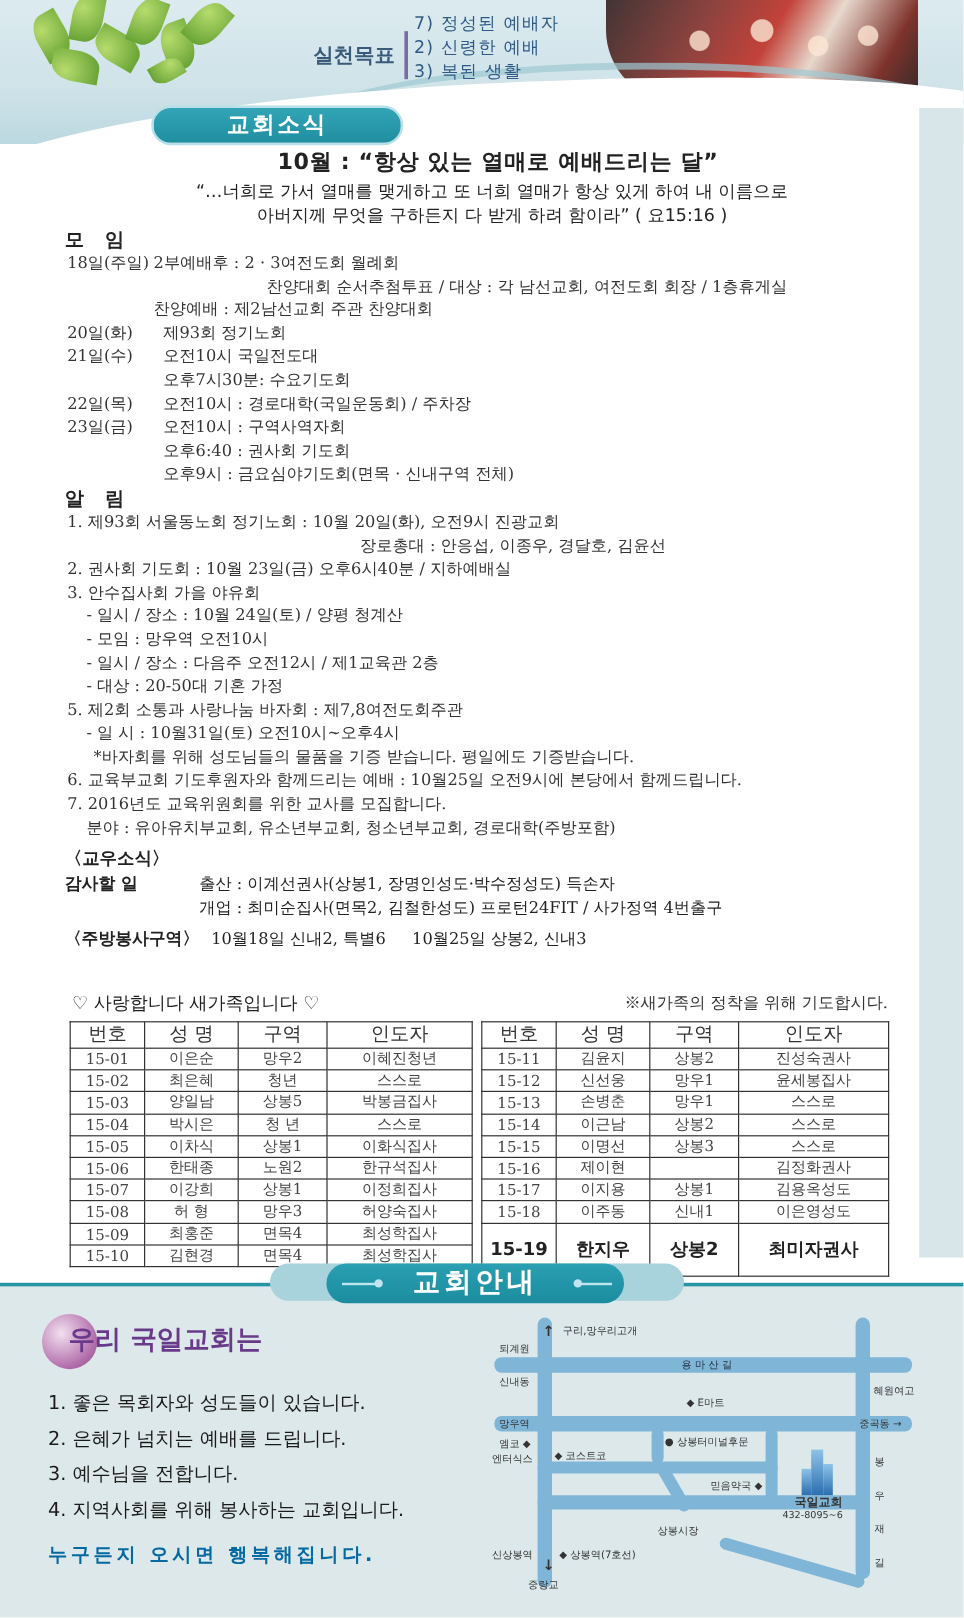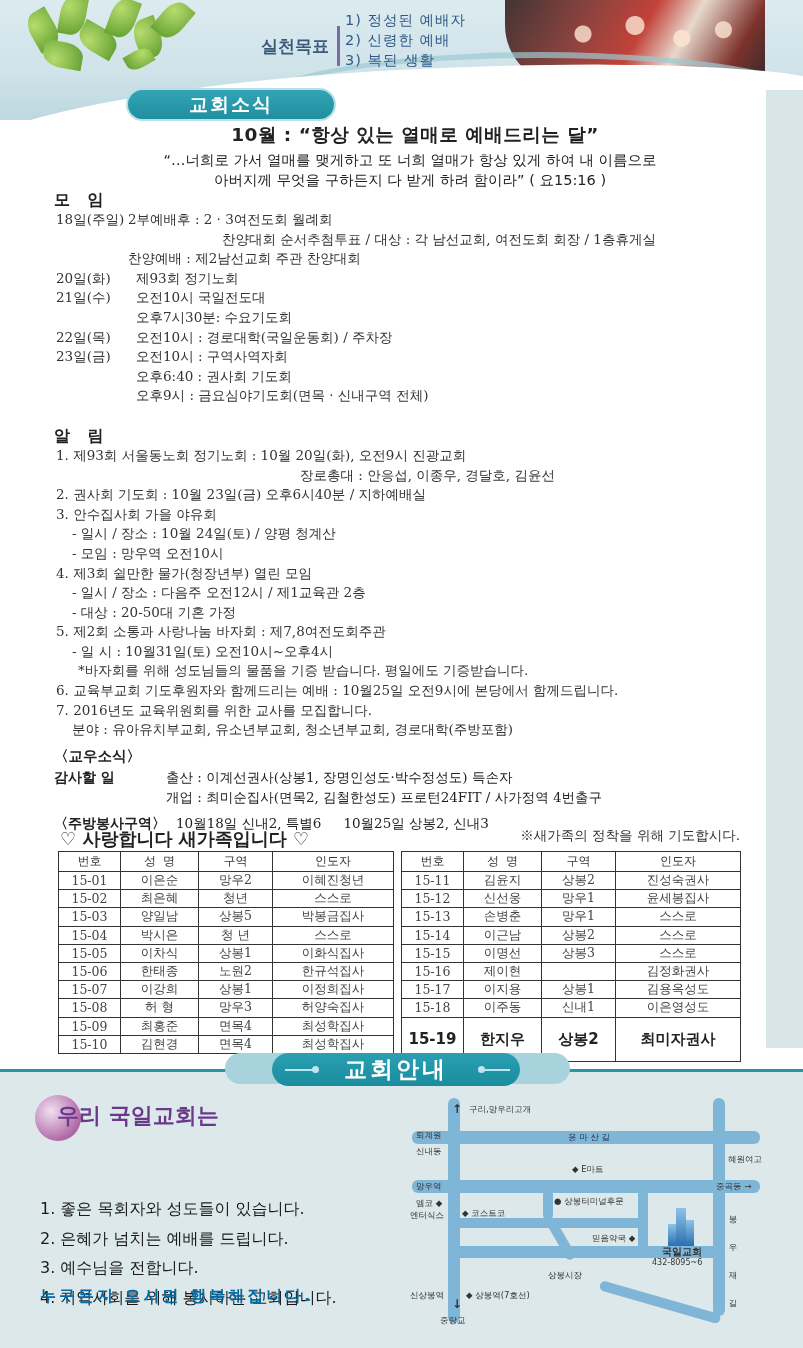--- a/index.html
+++ b/index.html
@@ -51,43 +51,43 @@
   .sub { padding-left: 16px; }
   .sub2 { padding-left: 22px; }
   .kwsec { font-family: "DejaVu Sans", sans-serif; font-weight: bold; font-size: 14.5px; line-height: 21px; margin-top: 6px; }
   .thanks-row { display: flex; font-size: 13.5px; line-height: 20px; }
   .thanks-label { width: 78px; font-family: "DejaVu Sans", sans-serif; font-weight: bold; font-size: 14px; }
   .kitchen { margin-top: 6px; display: flex; font-size: 13.5px; line-height: 20px; }
   .kitchen .lbl { font-family: "DejaVu Sans", sans-serif; font-weight: bold; font-size: 14px; margin-right: 10px; }
   .kitchen .v { margin-right: 22px; }
 
   .family-head { position: absolute; left: 60px; top: 827px; width: 680px; display: flex; justify-content: space-between; font-size: 13.5px; }
-  .family-head .ttl { font-family: "DejaVu Sans", sans-serif; font-weight: bold; font-size: 18px; }
+  .family-head .ttl { font-family: "DejaVu Sans", sans-serif; font-weight: normal; font-size: 15px; }
   .family-head .note { color: #333; }
 
   .tbl { position: absolute; top: 851px; border-collapse: collapse; font-family: "DejaVu Serif", serif; font-size: 12.5px; color: #444; }
   .tbl td, .tbl th { border: 1px solid #333; text-align: center; height: 18.2px; padding: 0; font-weight: normal; }
-  .tbl th { font-size: 12px; color: #333; height: 20px; font-family: Liberation Mono, monospace; }
+  .tbl th { font-size: 16px; color: #333; height: 20px; }
   .tbl .big td { font-weight: bold; font-size: 15px; font-family: "DejaVu Sans", sans-serif; height: 44px; color: #222; }
   .tbl-left { left: 58px; width: 336px; }
   .tbl-right { left: 401px; width: 340px; }
 
   
   .bottom { position: absolute; left: 0; top: 1072px; width: 803px; height: 276px; background: #dde8ea; }
   .divider-line { position: absolute; left: 0; top: 1069px; width: 803px; height: 3px; background: #2795a6; }
   .banner-outer { position: absolute; left: 225px; top: 1053px; width: 345px; height: 31px; background: #a8d2dc; border-radius: 16px; }
   .banner-inner { position: absolute; left: 272px; top: 1053px; width: 248px; height: 33px; background: linear-gradient(180deg,#2aa0b2,#1a8c9e);
     border-radius: 17px; color: #fff; font-family: "DejaVu Sans", sans-serif; font-size: 23px; font-weight: bold; text-align: center; line-height: 32px; letter-spacing: 3px; }
   .banner-dot { position: absolute; width: 7px; height: 7px; background: #bfe6ee; border-radius: 50%; top: 1066px; }
   .banner-stub { position: absolute; height: 2px; background: #bfe6ee; top: 1069px; }
 
   .about-circle { position: absolute; left: 35px; top: 1095px; width: 46px; height: 46px; border-radius: 50%;
     background: radial-gradient(circle at 35% 35%, #f2dff0, #b06aa8 70%, #8a4a88); }
   .about-title { position: absolute; left: 57px; top: 1101px; font-family: "DejaVu Sans", sans-serif; font-size: 22px; color: #6a3a8a; font-weight: bold; }
-  .about-list { position: absolute; left: 40px; top: 1154px; font-family: "DejaVu Sans", sans-serif; font-size: 16px; line-height: 29.5px; color: #1a1a1a; margin-top: 40px; }
+  .about-list { position: absolute; left: 40px; top: 1154px; font-family: "DejaVu Sans", sans-serif; font-size: 16px; line-height: 29.5px; color: #1a1a1a; }
   .about-slogan { position: absolute; left: 40px; top: 1286px; font-family: "DejaVu Sans", sans-serif; font-size: 16px; font-weight: bold; letter-spacing: 3px; color: #0369a1; }
 
   .map { position: absolute; left: 400px; top: 1090px; width: 400px; height: 250px; font-family: "DejaVu Sans", sans-serif; font-size: 8.5px; color: #333; }
   .road { position: absolute; background: #7fb5d6; border-radius: 6px; }
   .m-label { position: absolute; white-space: nowrap; }
   .church-icon { position: absolute; left: 266px; top: 116px; width: 30px; height: 40px; }
   .church-icon span { position: absolute; bottom: 0; background: linear-gradient(180deg,#8ec3e8,#2b6fb0); }
 </style>
 </head>
 <body>
@@ -102,21 +102,21 @@
     <div class="leaf" style="left:150px;top:10px;transform:rotate(40deg)"></div>
     <div class="leaf" style="left:40px;top:45px;transform:rotate(-80deg)"></div>
     <div class="leaf" style="left:120px;top:55px;transform:rotate(60deg);width:18px;height:28px"></div>
   </div>
   <div class="photo"></div>
   <div class="header-wave2"></div>
   <div class="header-wave"></div>
   <div class="goal-label">실천목표</div>
   <div class="goal-sep"></div>
   <div class="goal-list">
-    <div>1) 정성된 예배자</div>
+    <div>7) 정성된 예배자</div>
     <div>2) 신령한 예배</div>
     <div>3) 복된 생활</div>
   </div>
 </div>
 <div class="right-stripe"></div>
 <div class="pill-title">교회소식</div>
 
 <div class="content">
   <div class="month-title">10월 : “항상 있는 열매로 예배드리는 달”</div>
   <div class="verse">
@@ -146,29 +146,28 @@
         <span>오전10시 : 경로대학(국일운동회) / 주차장</span>
       </div>
     <div class="line row">
         <span class="day">23일(금)</span>
         <span>오전10시 : 구역사역자회</span>
       </div>
     <div class="line ind1">오후6:40 : 권사회 기도회</div>
     <div class="line ind1">오후9시 : 금요심야기도회(면목 · 신내구역 전체)</div>
   </div>
 
-  <div class="sec-head" style="margin-left:-6px;margin-top:20px;">알 림</div>
+  <div class="sec-head" style="margin-left:-6px;">알 림</div>
   <div style="margin-left:-4px;">
     <div class="line">1. 제93회 서울동노회 정기노회 : 10월 20일(화), 오전9시 진광교회</div>
     <div class="line ind-mid">장로총대 : 안응섭, 이종우, 경달호, 김윤선</div>
     <div class="line">2. 권사회 기도회 : 10월 23일(금) 오후6시40분 / 지하예배실</div>
     <div class="line">3. 안수집사회 가을 야유회</div>
     <div class="line sub">- 일시 / 장소 : 10월 24일(토) / 양평 청계산</div>
     <div class="line sub">- 모임 : 망우역 오전10시</div>
-    <div class="line">4. 제3회 쉴만한 물가(청장년부) 열린 모임</div>
     <div class="line sub">- 일시 / 장소 : 다음주 오전12시 / 제1교육관 2층</div>
     <div class="line sub">- 대상 : 20-50대 기혼 가정</div>
     <div class="line">5. 제2회 소통과 사랑나눔 바자회 : 제7,8여전도회주관</div>
     <div class="line sub">- 일  시 : 10월31일(토) 오전10시~오후4시</div>
     <div class="line sub2">*바자회를 위해 성도님들의 물품을 기증 받습니다. 평일에도 기증받습니다.</div>
     <div class="line">6. 교육부교회 기도후원자와 함께드리는 예배 : 10월25일 오전9시에 본당에서 함께드립니다.</div>
     <div class="line">7. 2016년도 교육위원회를 위한 교사를 모집합니다.</div>
     <div class="line sub">분야 : 유아유치부교회, 유소년부교회, 청소년부교회, 경로대학(주방포함)</div>
   </div>
 
@@ -373,21 +372,21 @@
   <div class="road" style="left:12px;top:90px;width:348px;height:13px"></div>
   <div class="road" style="left:143px;top:100px;width:10px;height:30px"></div>
   <div class="road" style="left:238px;top:100px;width:10px;height:60px"></div>
   <div class="road" style="left:48px;top:128px;width:200px;height:10px"></div>
   <div class="road" style="left:48px;top:156px;width:275px;height:12px"></div>
   <div class="road" style="left:145px;top:130px;width:10px;height:45px;transform:rotate(-30deg);transform-origin:top"></div>
   <div class="road" style="left:200px;top:190px;width:125px;height:10px;transform:rotate(16deg);transform-origin:left"></div>
 
   <div class="m-label" style="left:52px;top:12px;font-size:12px;font-weight:bold">↑</div>
   <div class="m-label" style="left:69px;top:14px">구리,망우리고개</div>
-  <div class="m-label" style="left:16px;top:40px">퇴계원</div>
+  <div class="m-label" style="left:16px;top:29px">퇴계원</div>
   <div class="m-label" style="left:168px;top:42px;color:#234">용 마 산 길</div>
   <div class="m-label" style="left:16px;top:56px">신내동</div>
   <div class="m-label" style="left:172px;top:74px">◆ <span>E마트</span></div>
   <div class="m-label" style="left:328px;top:64px">혜원여고</div>
   <div class="m-label" style="left:16px;top:91px">망우역</div>
   <div class="m-label" style="left:316px;top:91px"><span>중곡동</span> →</div>
   <div class="m-label" style="left:16px;top:108px"><span>엠코</span> ◆</div>
   <div class="m-label" style="left:10px;top:120px">엔터식스</div>
   <div class="m-label" style="left:62px;top:118px">◆ <span>코스트코</span></div>
   <div class="m-label" style="left:154px;top:106px">● <span>상봉터미널후문</span></div>

